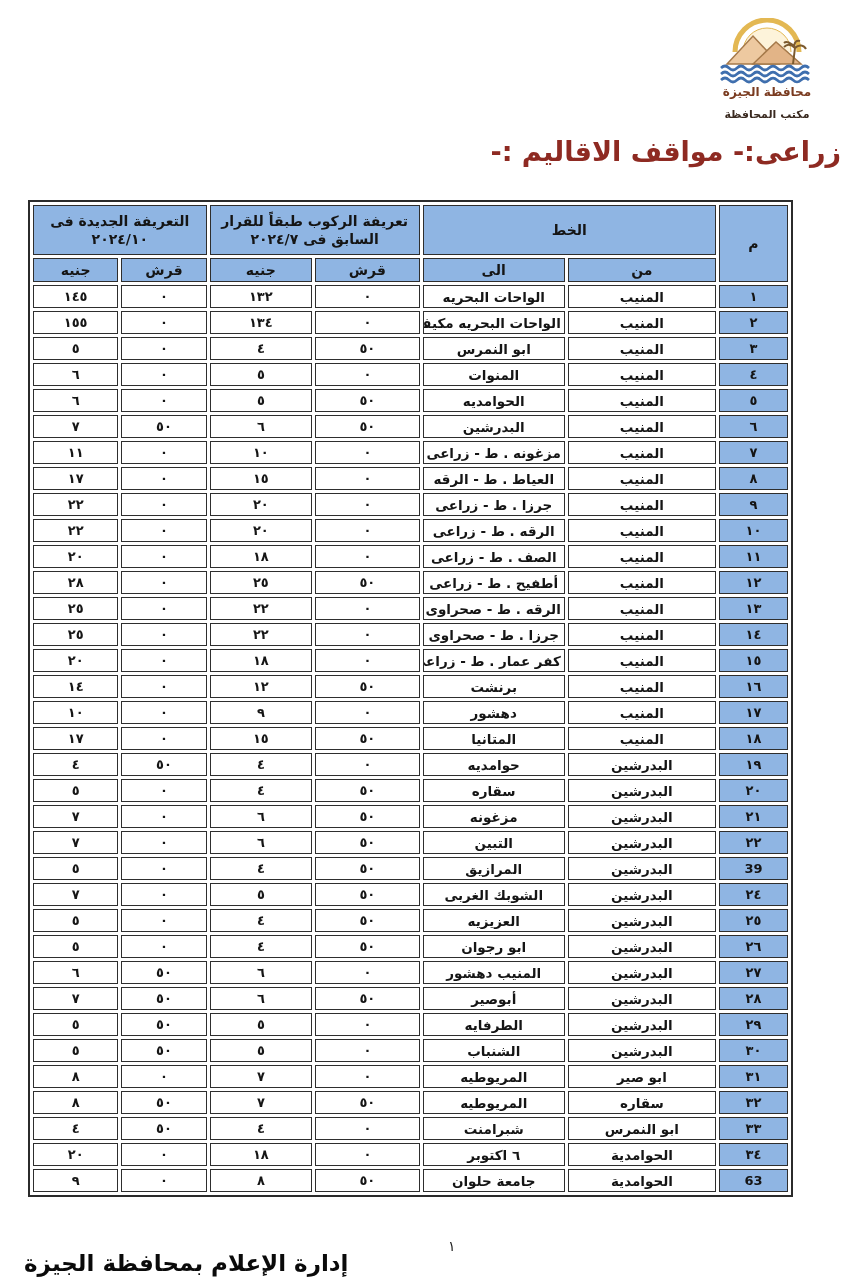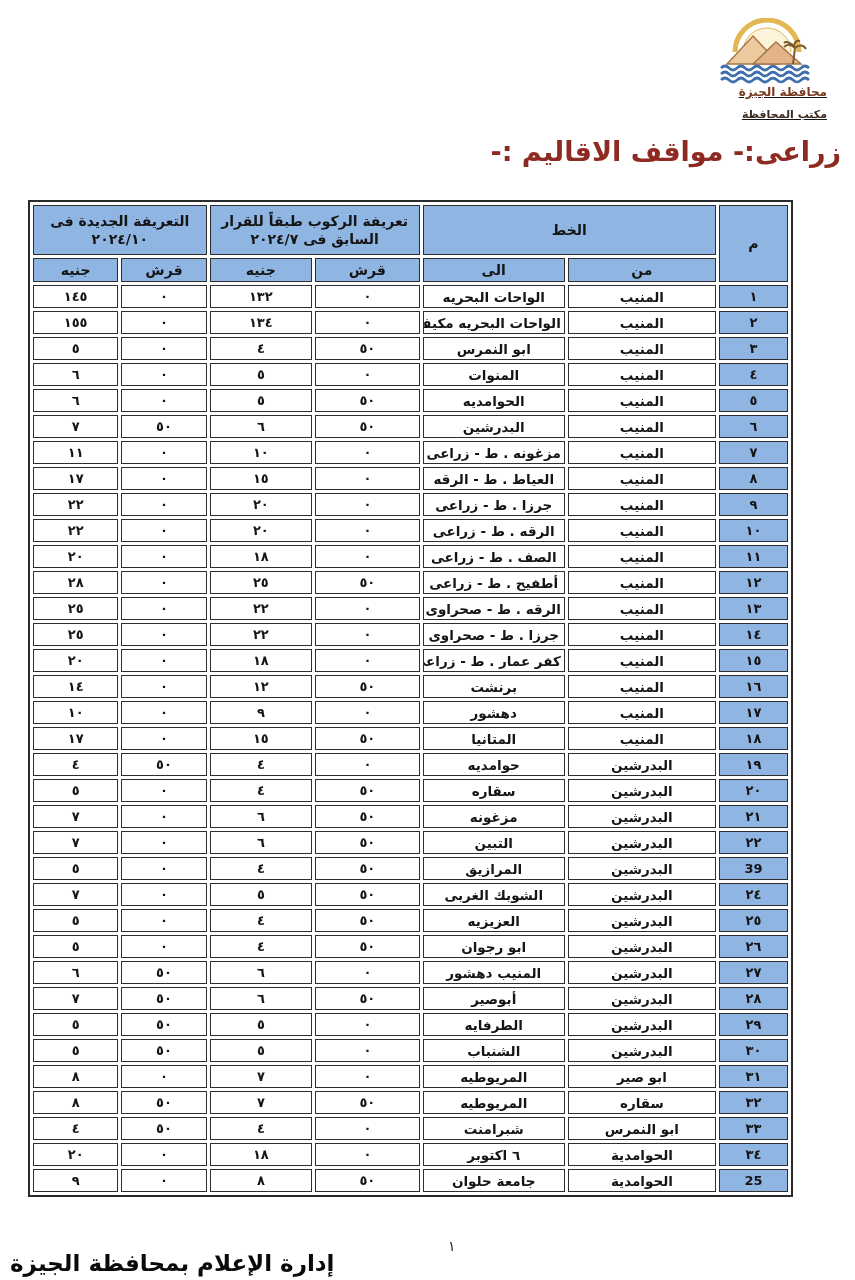--- a/index.html
+++ b/index.html
@@ -10,21 +10,21 @@
     font-family:"DejaVu Sans", sans-serif;
     color:#151515;
     overflow:hidden;
     direction:rtl;
   }
 
   
   .logo {
     position:absolute; top:18px; left:25px; 
     right:auto;
-    width:120px; text-decoration:underline;
+    width:120px; text-align:center;
   }
   .logo { left:auto; right:28px; }
   .logo svg { display:block; margin:0 auto; }
   .logo-line1 {
     font-size:12px; font-weight:bold; color:#7a3b20;
     letter-spacing:0.5px; margin-top:1px; white-space:nowrap;
   }
   .logo-line2 {
     font-size:11px; font-weight:bold; color:#3a2a20;
     margin-top:9px; white-space:nowrap;
@@ -78,21 +78,21 @@
     font-size:13px;
   }
   .tariff td.num-cell { font-size:13px; }
 
   
   .page-number {
     position:absolute; bottom:26px; left:448px;
     font-size:14px; color:#222;
   }
   .footer-dept {
-    position:absolute; bottom:4px; left:10px;
+    position:absolute; bottom:4px; left:24px;
     font-size:23px; font-weight:bold; color:#0a0a0a;
     white-space:nowrap;
     text-align:center;
   }
 </style>
 </head>
 <body>
 
 <div class="logo">
   <span>
@@ -445,21 +445,21 @@
         <tr>
           <td class="serial">٣٤</td>
           <td>الحوامدية</td>
           <td>٦ اكتوبر</td>
           <td class="num-cell">٠</td>
           <td class="num-cell">١٨</td>
           <td class="num-cell">٠</td>
           <td class="num-cell">٢٠</td>
         </tr>
         <tr>
-          <td class="serial">25</td>
+          <td class="serial">63</td>
           <td>الحوامدية</td>
           <td>جامعة حلوان</td>
           <td class="num-cell">٥٠</td>
           <td class="num-cell">٨</td>
           <td class="num-cell">٠</td>
           <td class="num-cell">٩</td>
         </tr>
       </tbody>
   </table>
 </div>

